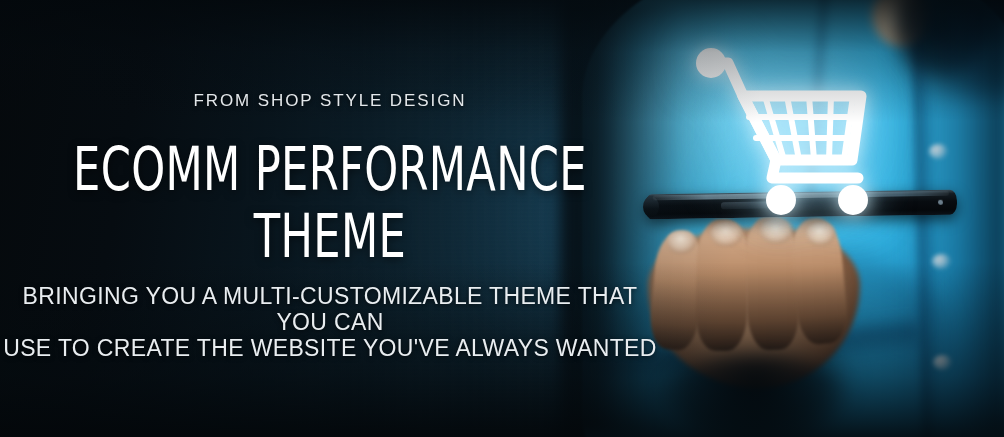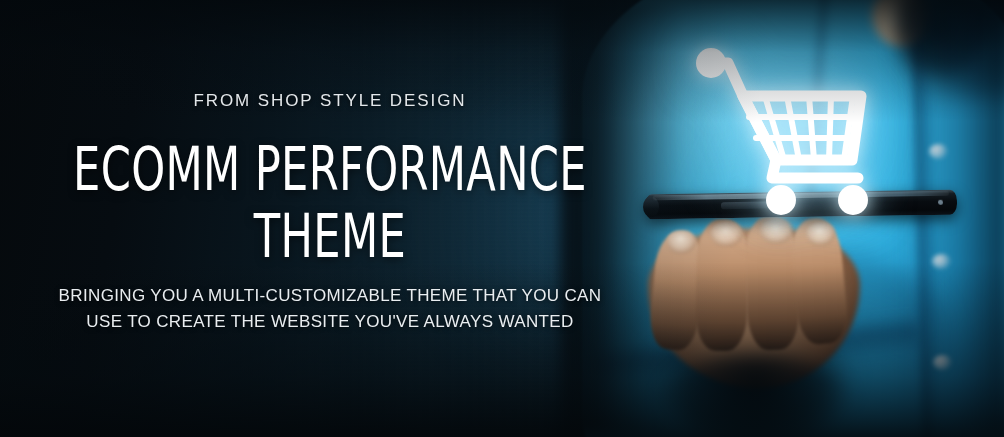--- a/index.html
+++ b/index.html
@@ -324,21 +324,21 @@
     transform-origin: 330px 0;
     white-space: pre-line;
     text-shadow: 0 2px 10px rgba(0,0,0,0.55);
   }
   .subhead {
     position: absolute;
     left: 0; top: 283px;
     width: 660px;
     text-align: center;
     color: #e9edf0;
-    font-size: 17px;
+    font-size: 23px;
     line-height: 26px;
     letter-spacing: 0.35px;
     font-weight: 400;
     white-space: pre-line;
     text-shadow: 0 1px 5px rgba(0,0,0,0.7);
   }
 </style>
 </head>
 <body>
 

